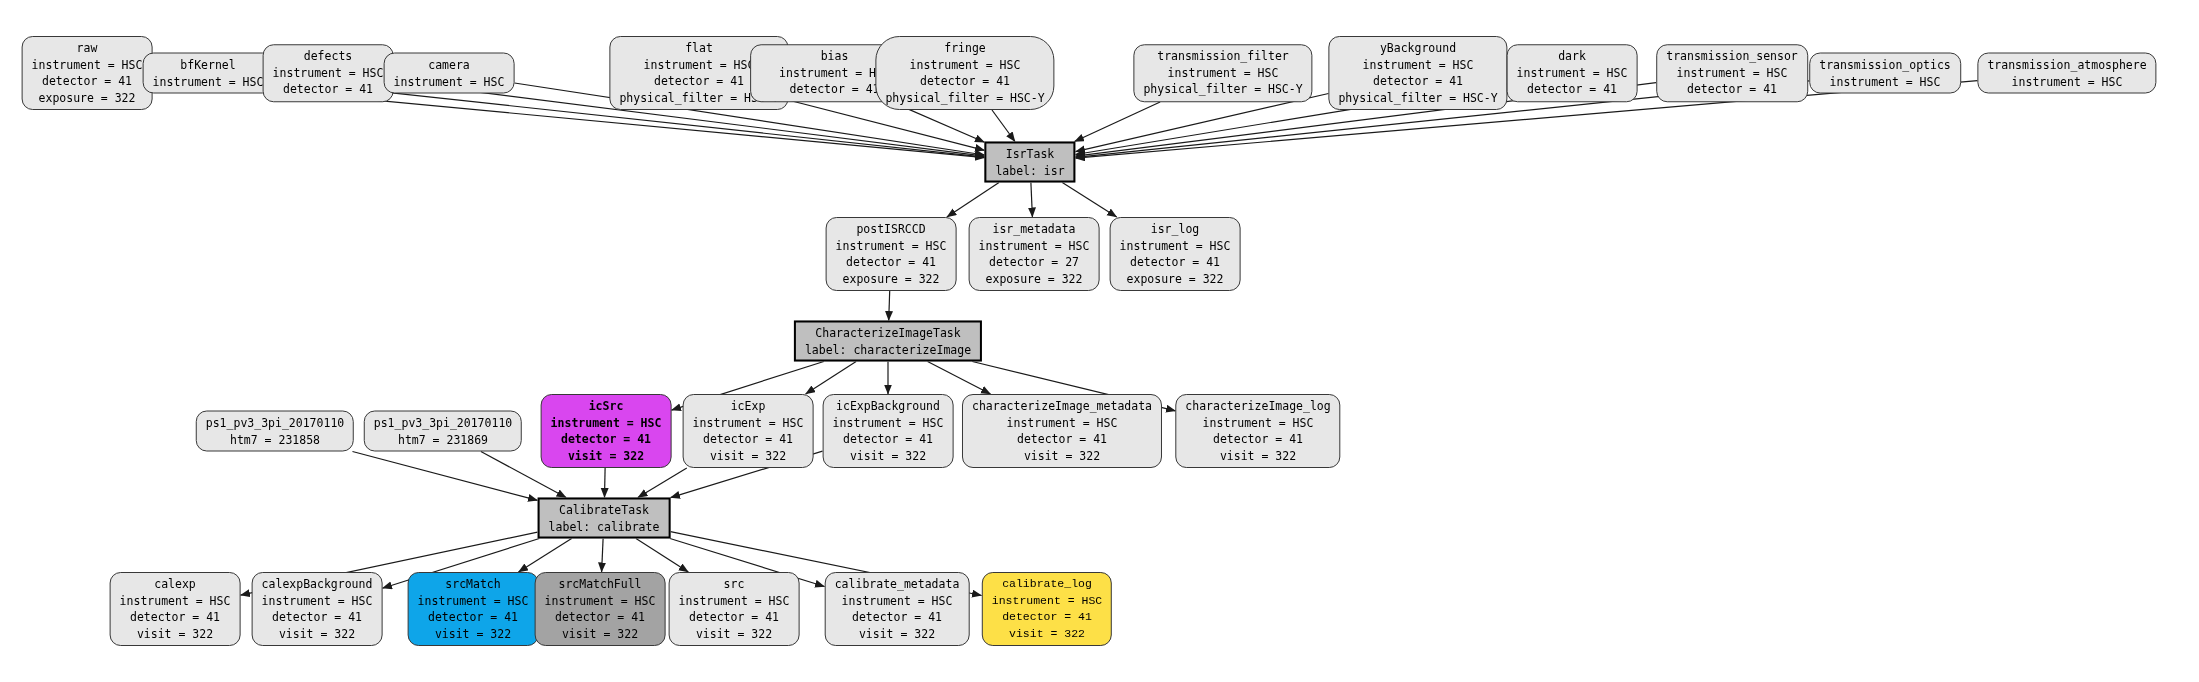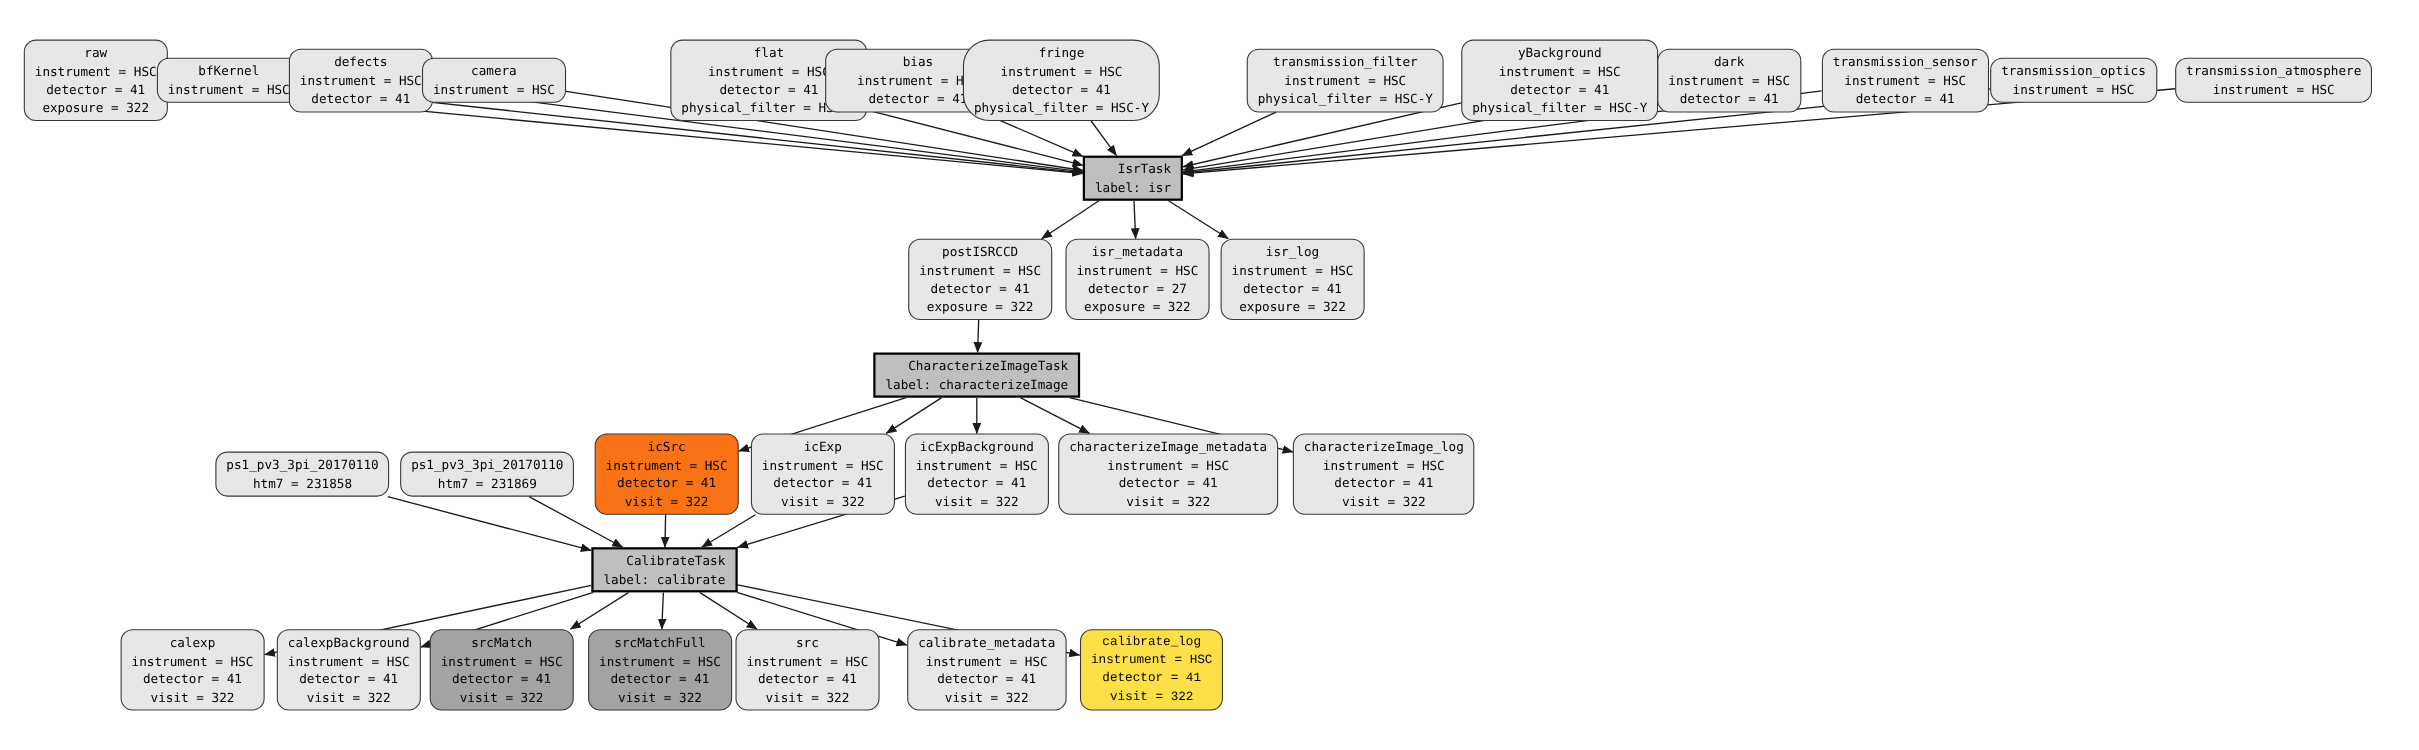--- a/index.html
+++ b/index.html
@@ -36,21 +36,20 @@
     background: #e7e7e7;
     border: 1.2px solid #383838;
     border-radius: 11px;
     padding: 3px 9px;
   }
   .node.task {
     background: #bfbfbf;
     border: 2px solid #0f766e;
     border-radius: 0;
     padding: 2px 9px;
-    text-align: right;
   }
 </style>
 </head>
 <body>
 
 <div id="canvas">
   <svg id="edge-layer" viewBox="0 0 2199 682" xmlns="http://www.w3.org/2000/svg">
     <defs>
       <marker id="arrow" markerUnits="userSpaceOnUse" markerWidth="12" markerHeight="10" refX="9.5" refY="4" orient="auto">
         <path d="M0,0 L10,4 L0,8 z" fill="#1a1a1a"></path>
@@ -146,21 +145,21 @@
       <div class="node dataset" style="left: 1175px; top: 254px; background: rgb(231, 231, 231); border-color: rgb(56, 56, 56);">isr_log
 instrument = HSC
 detector = 41
 exposure = 322</div>
       <div class="node task" style="left: 888px; top: 341px; background: rgb(191, 191, 191); border-color: rgb(0, 0, 0);">CharacterizeImageTask
 label: characterizeImage</div>
       <div class="node dataset" style="left: 275px; top: 431px; background: rgb(231, 231, 231); border-color: rgb(56, 56, 56);">ps1_pv3_3pi_20170110
 htm7 = 231858</div>
       <div class="node dataset" style="left: 443px; top: 431px; background: rgb(231, 231, 231); border-color: rgb(56, 56, 56);">ps1_pv3_3pi_20170110
 htm7 = 231869</div>
-      <div class="node dataset" style="left: 606px; top: 431px; background: #f97316; border-color: rgb(56, 56, 56);">icSrc
+      <div class="node dataset" style="left: 606px; top: 431px; background: #d946ef; border-color: rgb(56, 56, 56); font-weight: bold;">icSrc
 instrument = HSC
 detector = 41
 visit = 322</div>
       <div class="node dataset" style="left: 748px; top: 431px; background: rgb(231, 231, 231); border-color: rgb(56, 56, 56);">icExp
 instrument = HSC
 detector = 41
 visit = 322</div>
       <div class="node dataset" style="left: 888px; top: 431px; background: rgb(231, 231, 231); border-color: rgb(56, 56, 56);">icExpBackground
 instrument = HSC
 detector = 41
@@ -176,21 +175,21 @@
       <div class="node task" style="left: 604px; top: 518px; background: rgb(191, 191, 191); border-color: rgb(0, 0, 0);">CalibrateTask
 label: calibrate</div>
       <div class="node dataset" style="left: 175px; top: 609px; background: rgb(231, 231, 231); border-color: rgb(56, 56, 56);">calexp
 instrument = HSC
 detector = 41
 visit = 322</div>
       <div class="node dataset" style="left: 317px; top: 609px; background: rgb(231, 231, 231); border-color: rgb(56, 56, 56);">calexpBackground
 instrument = HSC
 detector = 41
 visit = 322</div>
-      <div class="node dataset" style="left: 456px; top: 609px; background: #a3a3a3; border-color: rgb(56, 56, 56);">srcMatch
+      <div class="node dataset" style="left: 473px; top: 609px; background: #0ea5e9; border-color: rgb(56, 56, 56);">srcMatch
 instrument = HSC
 detector = 41
 visit = 322</div>
       <div class="node dataset" style="left: 600px; top: 609px; background: #a3a3a3; border-color: rgb(56, 56, 56);">srcMatchFull
 instrument = HSC
 detector = 41
 visit = 322</div>
       <div class="node dataset" style="left: 734px; top: 609px; background: rgb(231, 231, 231); border-color: rgb(56, 56, 56);">src
 instrument = HSC
 detector = 41

